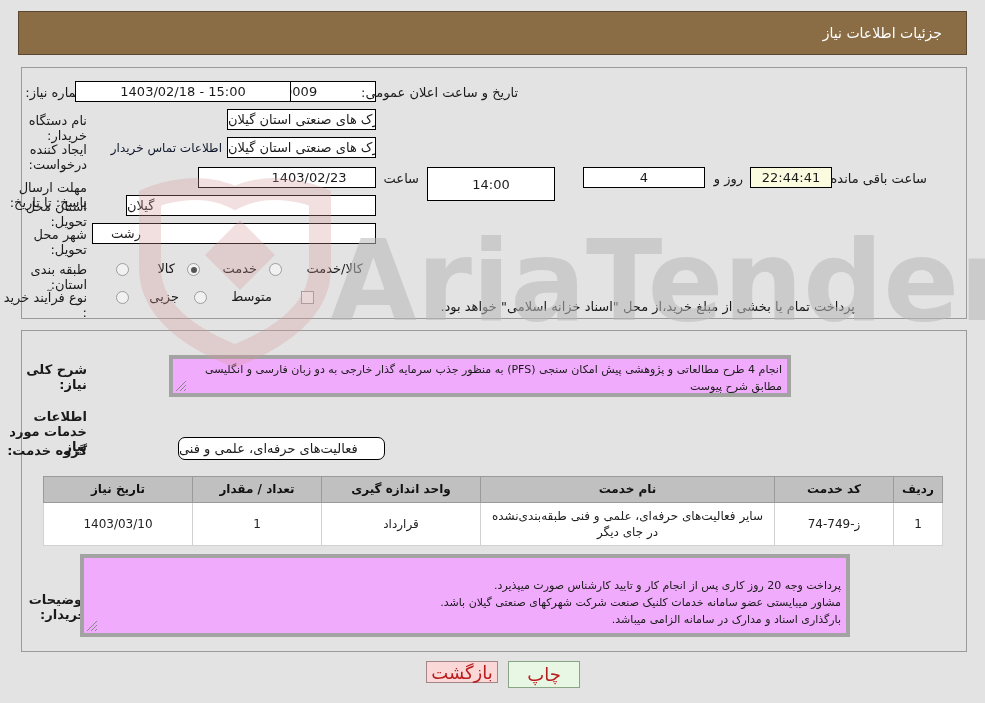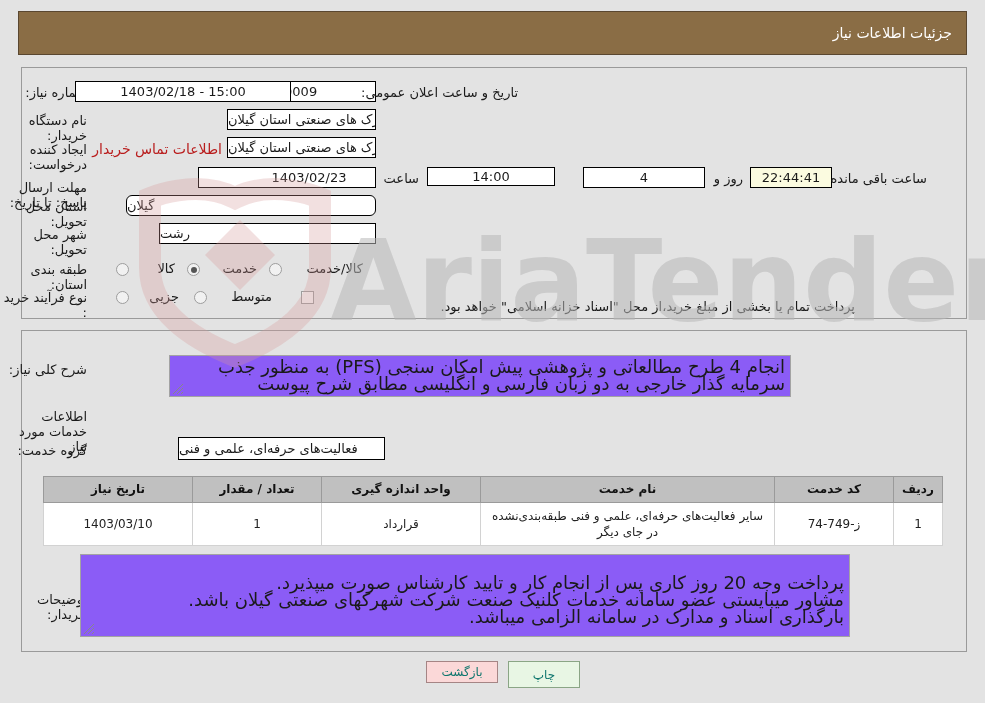--- a/index.html
+++ b/index.html
@@ -26,21 +26,21 @@
   
   .titlebar{
     position:absolute;
     left:18px;top:11px;
     width:949px;height:44px;
     background:#8a6d45;
     border:1px solid #5a4730;
     box-sizing:border-box;
     display:flex;align-items:center;
     justify-content:flex-start;
-    padding-right:14px;
+    padding-right:24px;
   }
   .titlebar .t{
     color:#ffffff;
     font-size:14px;
     letter-spacing:.2px;
   }
 
   
   .panel{
     position:absolute;
@@ -51,38 +51,38 @@
   #panel-top{left:21px;top:67px;width:946px;height:252px;}
   #panel-bottom{left:21px;top:330px;width:946px;height:322px;}
 
   
   .lbl{
     font-size:13px;
     color:#1a1a1a;
     text-align:right;
     line-height:15px;
   }
-  .lbl-b{font-weight:normal;}
+  .lbl-b{font-weight:bold;}
   .box{
     position:absolute;
     background:#ffffff;
     border:1px solid #000000;
     box-sizing:border-box;
     font-size:13px;
     color:#1a1a1a;
     display:flex;
     align-items:center;
     overflow:hidden;
     white-space:nowrap;
   }
   .box.ctr{justify-content:center;}
   .box.rgt{justify-content:flex-end;padding-right:4px;}
   .box.yel{background:#fbfbe0;}
   .plain{position:absolute;font-size:13px;color:#1a1a1a;}
-  .link{color:#b91c1c;font-size:14px;position:absolute;cursor:pointer;}
+  .link{color:#0f172a;font-size:12px;position:absolute;cursor:pointer;}
 
   
   .radio{
     position:absolute;
     width:13px;height:13px;
     border:1px solid #9d9d9d;
     border-radius:50%;
     background:#f1f1f1;
     box-sizing:border-box;
   }
@@ -99,24 +99,24 @@
     position:absolute;
     width:13px;height:13px;
     border:1px solid #9d9d9d;
     background:#f1f1f1;
     box-sizing:border-box;
   }
 
   
   .ta{
     position:absolute;
-    background:#8b5cf6;
-    border:1px solid #a3a3a3;
-    box-sizing:border-box;
-    font-size:18px;
+    background:#f0abfc;
+    border:4px solid #a3a3a3;
+    box-sizing:border-box;
+    font-size:11px;
     color:#1a1a1a;
     text-align:right;
     padding:2px 5px 2px 5px;
     line-height:17px;
     overflow:hidden;
   }
   .ta .grip{
     position:absolute;
     left:2px;bottom:1px;
     width:12px;height:12px;
@@ -151,23 +151,23 @@
     text-align:center;
     color:#222;
     line-height:16px;
   }
 
   
   .btn{
     position:absolute;
     border:1px solid #7a7a7a;
     box-sizing:border-box;
-    font-size:12px;
+    font-size:18px;
     font-family:"DejaVu Sans","Liberation Sans",sans-serif;
-    color:#0f766e;
+    color:#b91c1c;
     cursor:pointer;
     display:flex;align-items:center;justify-content:center;
     padding:0;
   }
   #btn-print{left:508px;top:661px;width:72px;height:27px;background:#e8f6e4;border-color:#8aa585;}
   #btn-back{left:426px;top:661px;width:72px;height:22px;background:#fbd8d8;border-color:#a58585;}
 </style>
 </head>
 <body>
 
@@ -186,31 +186,31 @@
 <div class="plain lbl" style="right:898px;top:113px;">نام دستگاه خریدار:</div>
 <div class="box rgt" style="right:609px;top:109px;left:227px;height:21px;">شرکت شهرک های صنعتی استان گیلان</div>
 
 <div class="plain lbl" style="right:898px;top:142px;">ایجاد کننده درخواست:</div>
 <div class="box rgt" style="right:609px;top:137px;left:227px;height:21px;">سیدرضا موسوی کاربرداز  شرکت شهرک های صنعتی استان گیلان</div>
 <div class="link" style="right:763px;top:141px;">اطلاعات تماس خریدار</div>
 
 <div class="plain lbl" style="right:898px;top:180px;width:80px;">مهلت ارسال پاسخ: تا تاریخ:</div>
 <div class="box ctr" style="right:609px;top:167px;width:178px;height:21px;padding-left:44px;">1403/02/23</div>
 <div class="plain lbl" style="right:566px;top:171px;">ساعت</div>
-<div class="box ctr" style="right:430px;top:167px;width:128px;height:19px;">14:00</div>
+<div class="box ctr" style="right:430px;top:167px;width:128px;height:34px;">14:00</div>
 <div class="box ctr" style="right:280px;top:167px;width:122px;height:21px;">4</div>
 <div class="plain lbl" style="right:242px;top:171px;">روز و</div>
 <div class="box ctr yel" style="right:153px;top:167px;width:82px;height:21px;">22:44:41</div>
 <div class="plain lbl" style="right:58px;top:171px;">ساعت باقی مانده</div>
 
 <div class="plain lbl" style="right:898px;top:199px;">استان محل تحویل:</div>
-<div class="box rgt" style="right:609px;top:195px;width:250px;height:21px;border-radius:6px;">گیلان</div>
+<div class="box rgt" style="right:609px;top:195px;width:250px;height:21px;">گیلان</div>
 
 <div class="plain lbl" style="right:898px;top:227px;">شهر محل تحویل:</div>
-<div class="box rgt" style="right:609px;top:223px;width:217px;height:21px;">رشت</div>
+<div class="box rgt" style="right:609px;top:223px;width:284px;height:21px;padding-left:18px;">رشت</div>
 
 <div class="plain lbl" style="right:898px;top:262px;">طبقه بندی استان:</div>
 
 <div class="radio" style="right:856px;top:263px;"></div>
 <div class="plain lbl" style="right:810px;top:261px;">کالا</div>
 
 <div class="radio on" style="right:785px;top:263px;"></div>
 <div class="plain lbl" style="right:728px;top:261px;">خدمت</div>
 
 <div class="radio" style="right:703px;top:263px;"></div>
@@ -233,21 +233,21 @@
 <div class="ta" style="right:194px;top:355px;left:169px;height:42px;">
   <span>انجام 4 طرح مطالعاتی و پژوهشی پیش امکان سنجی (PFS) به منظور جذب سرمایه گذار خارجی به دو زبان فارسی و انگلیسی مطابق شرح پیوست</span>
   <svg class="grip" viewBox="0 0 12 12">
     <path d="M11 1 L1 11 M11 5 L5 11 M11 9 L9 11" stroke="#888" stroke-width="1" fill="none"></path>
   </svg>
 </div>
 
 <div class="plain lbl lbl-b" style="right:898px;top:409px;font-size:13px;">اطلاعات خدمات مورد نیاز</div>
 
 <div class="plain lbl lbl-b" style="right:898px;top:443px;">گروه خدمت:</div>
-<div class="box rgt" style="right:600px;top:437px;left:178px;height:23px;">فعالیت‌های حرفه‌ای، علمی و فنی</div>
+<div class="box rgt" style="right:600px;top:437px;left:178px;height:23px;border-radius:7px;">فعالیت‌های حرفه‌ای، علمی و فنی</div>
 
 <table id="needs-table">
   <thead>
     <tr>
       <th style="width:40px;">ردیف</th>
       <th style="width:110px;">کد خدمت</th>
       <th>نام خدمت</th>
       <th style="width:150px;">واحد اندازه گیری</th>
       <th style="width:120px;">تعداد / مقدار</th>
       <th style="width:140px;">تاریخ نیاز</th>

